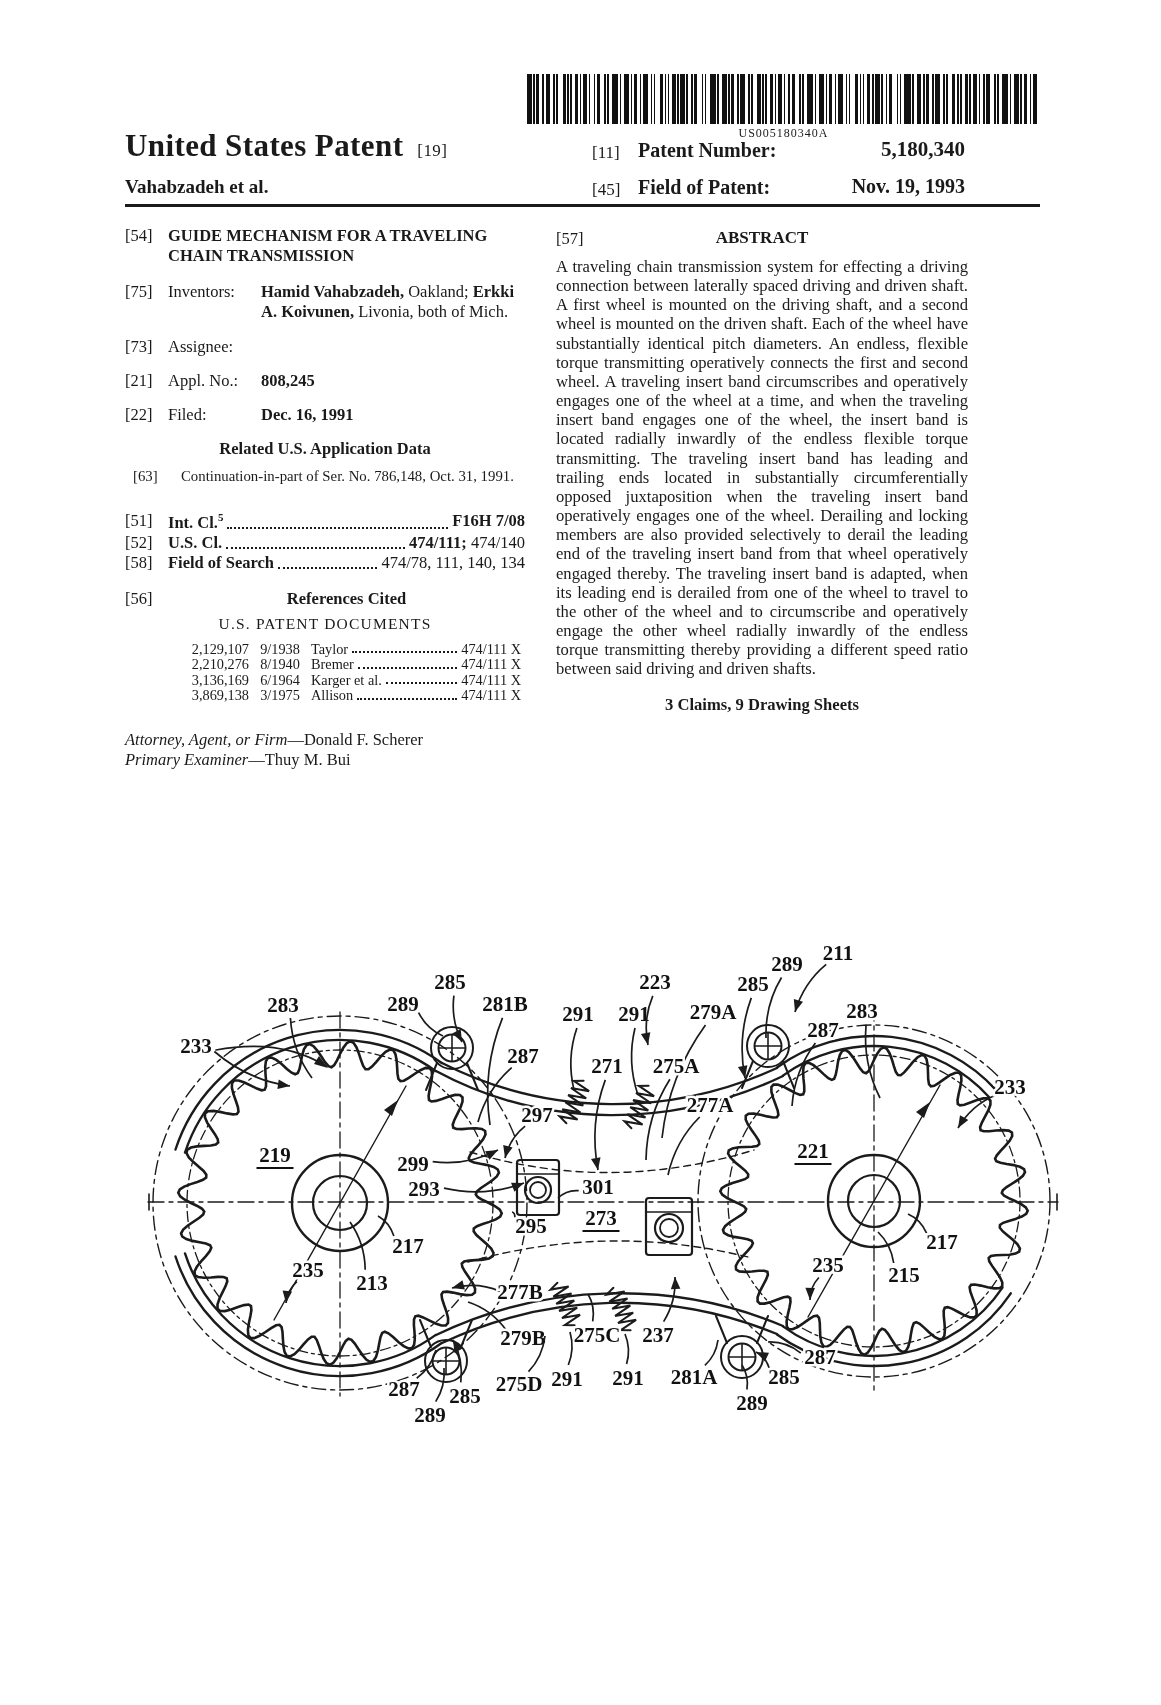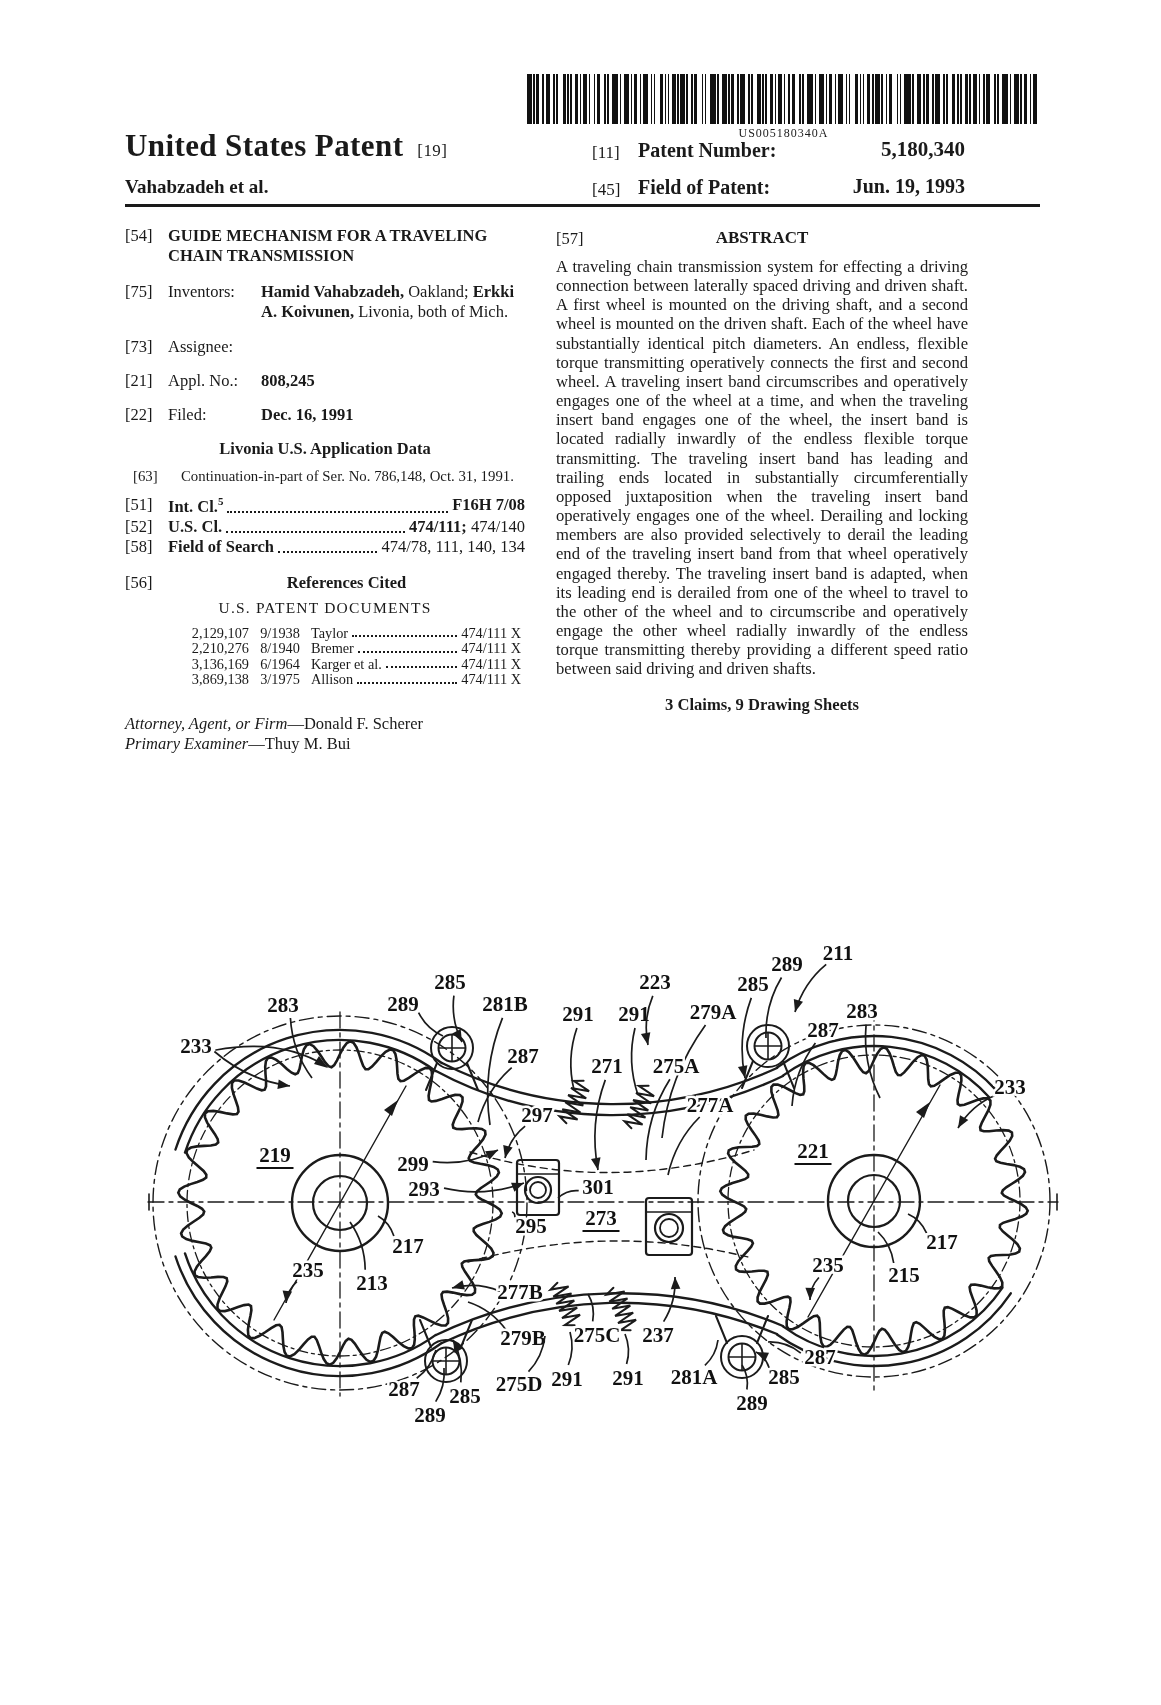--- a/index.html
+++ b/index.html
@@ -25,21 +25,21 @@
   .code{flex:0 0 43px;}
   .lbl{flex:0 0 93px;}
   .b{font-weight:bold;}
   .i{font-style:italic;}
   .dots{flex:1 1 auto;border-bottom:2px dotted #1a1a1a;margin:0 4px;transform:translateY(-4px);}
   .sup{font-size:11px;vertical-align:super;}
   .sect-head{text-align:center;font-weight:bold;margin:14px 0 8px 0;}
   .refs-sub{text-align:center;font-size:15.5px;letter-spacing:1.2px;margin:6px 0 8px 0;}
   .ref-row{display:flex;font-size:14.3px;line-height:1.08;margin-left:54px;width:342px;}
   .ref-no{flex:0 0 70px;text-align:right;}
-  .ref-date{flex:0 0 62px;text-align:center;} .mt10{margin-top:10px;} .mt14{margin-top:14px;font-family:Liberation Serif, serif;} .mt16{margin-top:16px;}
+  .ref-date{flex:0 0 62px;text-align:center;} .mt10{margin-top:26px;} .mt14{margin-top:14px;font-family:Liberation Serif, serif;} .mt16{margin-top:16px;}
   .related-note{font-size:14.8px;}
   .examiner{margin-top:26px;line-height:1.25;}
   .abstract-head{position:relative;text-align:center;font-weight:bold;font-size:17px;}
   .abstract-head .code{position:absolute;left:0;top:1px;font-weight:normal;font-size:16.5px;}
   .abstract-body{margin-top:9px;text-align:justify;line-height:19.15px;}
   .claims-line{text-align:center;font-weight:bold;margin-top:13px;}
   svg text{font-family:"Liberation Serif",serif;}
 </style>
 </head>
 <body>
@@ -263,21 +263,21 @@
     <span>United States Patent</span><span class="kind">[19]</span>
   </div>
   <div class="abs party">Vahabzadeh et al.</div>
 
   <div class="abs hcode" style="left:592px;top:143px;">[11]</div>
   <div class="abs hlabel" style="left:638px;top:139px;">Patent Number:</div>
   <div class="abs hval" style="left:852px;top:137px;width:113px;text-align:right;">5,180,340</div>
 
   <div class="abs hcode" style="left:592px;top:180px;">[45]</div>
   <div class="abs hlabel" style="left:638px;top:176px;">Field of Patent:</div>
-  <div class="abs hval" style="left:828px;top:175px;width:137px;text-align:right;font-size:20px;">Jun. 19, 1993</div>
+  <div class="abs hval" style="left:828px;top:175px;width:137px;text-align:right;font-size:20px;">Nov. 19, 1993</div>
 
   <div class="abs rule"></div>
 
   <div class="abs leftcol">
 
     <div class="row">
       <span class="code">[54]</span>
       <span class="b" style="width:357px;">GUIDE MECHANISM FOR A TRAVELING CHAIN TRANSMISSION</span>
     </div>
 
@@ -297,21 +297,21 @@
       <span class="lbl">Appl. No.:</span>
       <span class="b">808,245</span>
     </div>
 
     <div class="row mt14">
       <span class="code">[22]</span>
       <span class="lbl">Filed:</span>
       <span class="b">Dec. 16, 1991</span>
     </div>
 
-    <div class="sect-head">Livonia U.S. Application Data</div>
+    <div class="sect-head">Related U.S. Application Data</div>
 
     <div class="row related-note">
       <span class="code" style="padding-left:8px;">[63]</span>
       <span style="flex:1;padding-left:5px;">Continuation-in-part of Ser. No. 786,148, Oct. 31, 1991.</span>
     </div>
 
     <div class="row mt10">
       <span class="code">[51]</span>
       <span class="b"><span>Int. Cl.</span><span class="sup">5</span></span>
       <span class="dots"></span>

